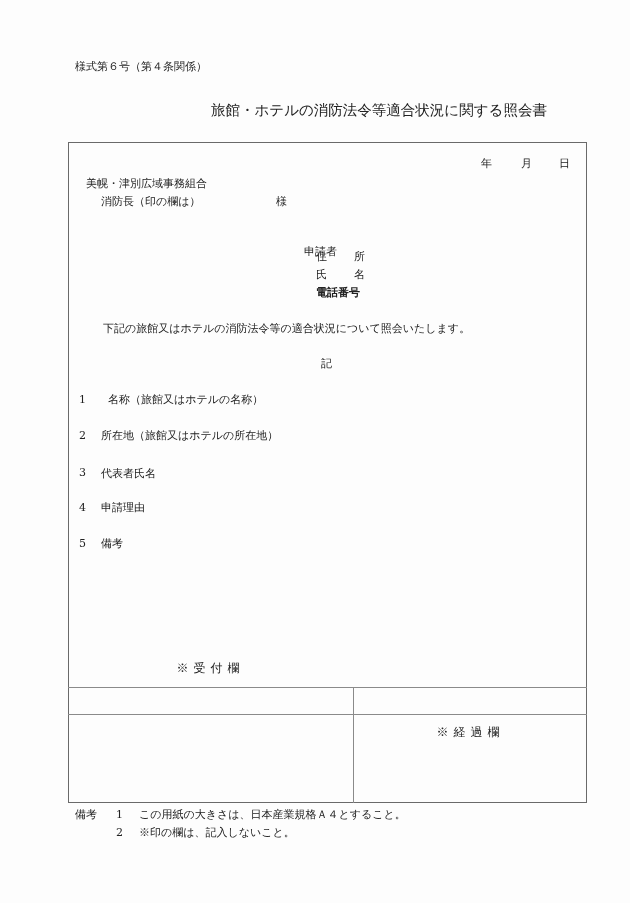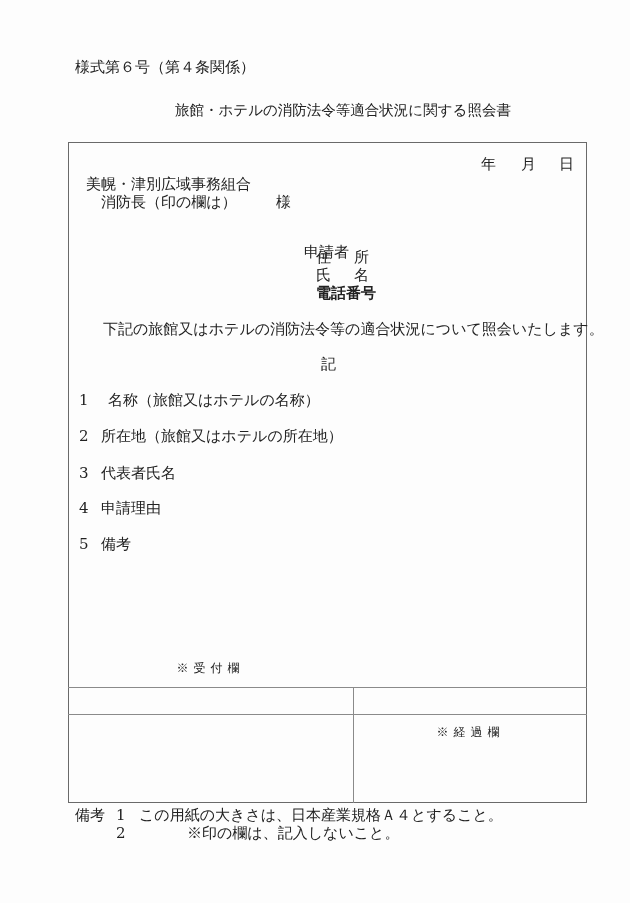--- a/index.html
+++ b/index.html
@@ -5,22 +5,22 @@
   html, body { margin: 0; padding: 0; }
   body {
     width: 630px; height: 903px;
     background: #fdfdfd;
     font-family: "DejaVu Serif", "Liberation Serif", serif;
     color: #222;
     position: relative;
     overflow: hidden;
   }
   .abs { position: absolute; white-space: nowrap; }
-  .t12 { font-size: 15px; line-height: 14px; }
-  .t14 { font-size: 14.5px; line-height: 17px; }
+  .t12 { font-size: 11px; line-height: 14px; }
+  .t14 { font-size: 14.5px; line-height: 17px; margin-left: 36px; }
   .box {
     position: absolute;
     left: 68px; top: 142px;
     width: 519px; height: 661px;
     border: 1px solid #6a6a6a;
     box-sizing: border-box;
   }
   .hline { position: absolute; height: 1px; background: #8a8a8a; left: 68px; width: 519px; }
   .vline { position: absolute; width: 1px; background: #8a8a8a; left: 353px; }
   .cell { position: absolute; box-sizing: border-box; }
@@ -93,14 +93,14 @@
 
   <div class="cell" style="left:69px; top:715px; width:284px; height:87px;"></div>
   <div class="cell" style="left:354px; top:715px; width:232px; height:87px;"></div>
 </div>
 
 <div>
   <span class="abs t12" style="left:75px; top:808px;">備考</span>
   <span class="abs t12" style="left:116px; top:808px;">1</span>
   <span class="abs t12" style="left:139px; top:808px;">この用紙の大きさは、日本産業規格Ａ４とすること。</span>
   <span class="abs t12" style="left:116px; top:826px;">2</span>
-  <span class="abs t12" style="left:139px; top:826px;margin-left:48px;">※印の欄は、記入しないこと。</span>
+  <span class="abs t12" style="left:139px; top:826px;">※印の欄は、記入しないこと。</span>
 </div>
 
 </body></html>

